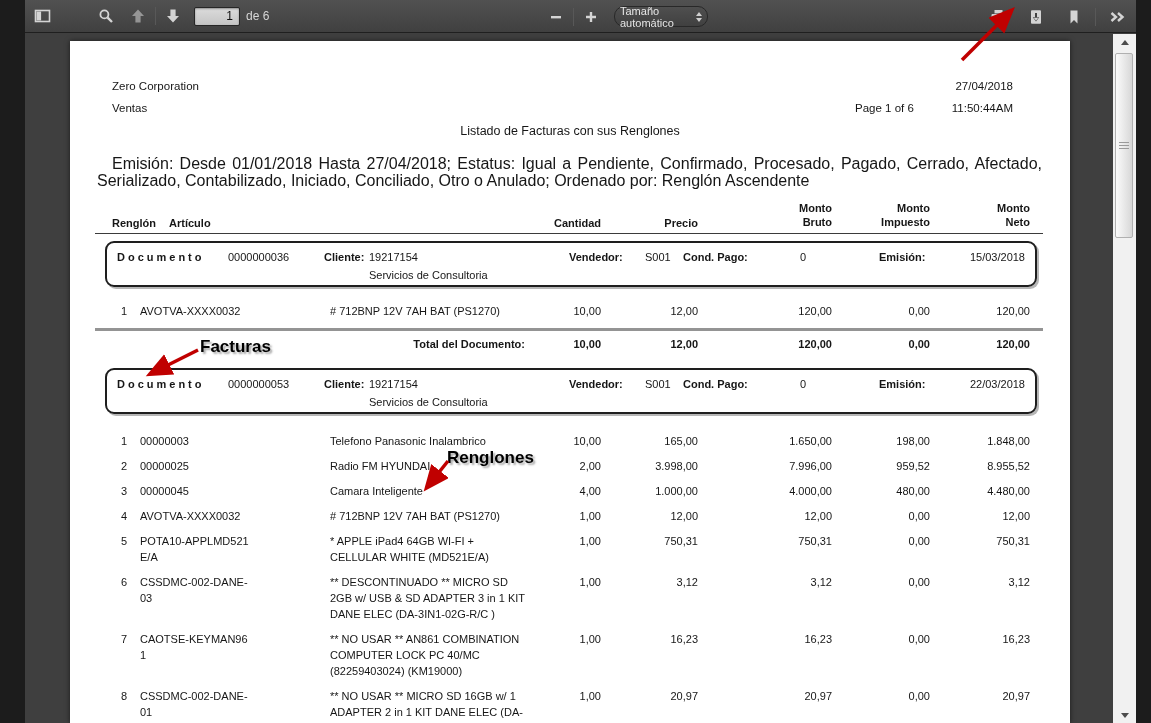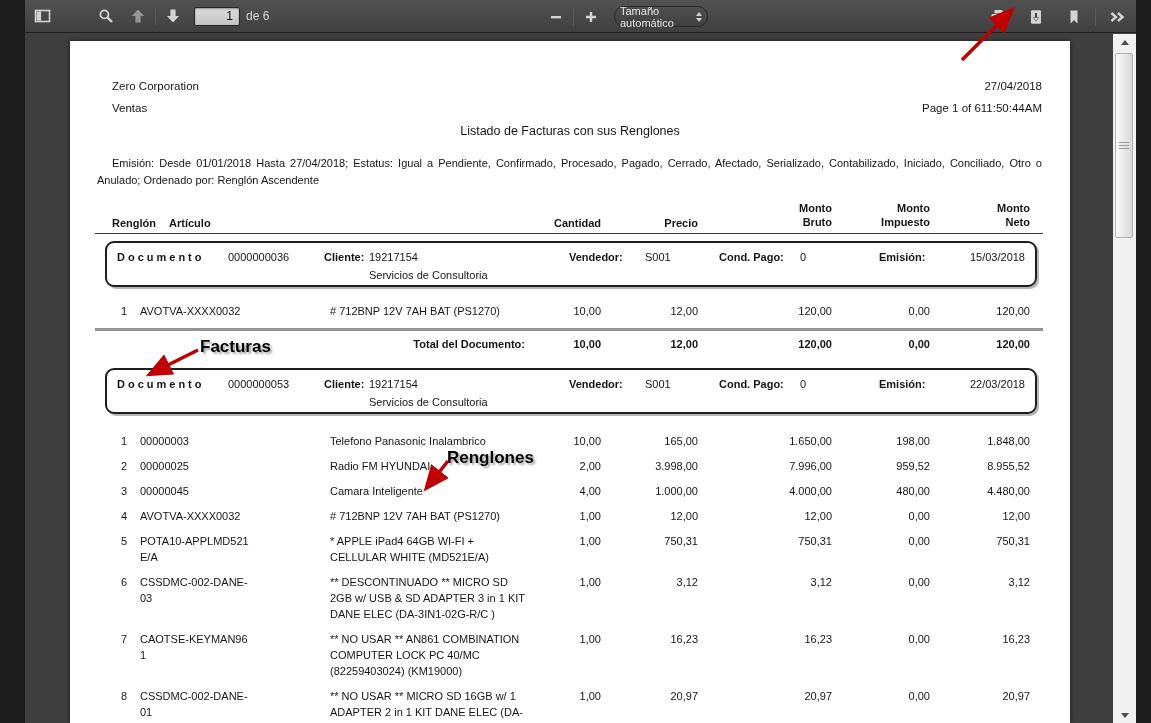--- a/index.html
+++ b/index.html
@@ -39,45 +39,45 @@
   .sb-btn.up { top:0; } .sb-btn.down { bottom:0; }
   .tri-up { width:0; height:0; border-left:4px solid transparent; border-right:4px solid transparent; border-bottom:5px solid #4c4c4c; }
   .tri-dn { width:0; height:0; border-left:4px solid transparent; border-right:4px solid transparent; border-top:5px solid #4c4c4c; }
   .sb-thumb { position:absolute; left:2px; top:19px; width:18px; height:185px; border:1px solid #b0b0b0; border-radius:2px;
               background:linear-gradient(90deg,#fbfbfb,#d7d7d7); display:flex; align-items:center; justify-content:center; }
   .grip { width:10px; height:1px; background:#9a9a9a; box-shadow:0 3px 0 #9a9a9a, 0 -3px 0 #9a9a9a; }
 
   
   .page { position:absolute; left:70px; top:41px; width:1000px; height:682px; background:#fff;
           box-shadow:0 0 5px rgba(0,0,0,.6); overflow:hidden; color:#161616; }
-  .hdr-line { display:flex; justify-content:space-between; padding:0 28px 0 42px; font-size:11.5px; line-height:22px; }
+  .hdr-line { display:flex; justify-content:space-between; padding:0 57px 0 42px; font-size:11.5px; line-height:22px; }
   .hdr-line .rgt { display:flex; }
   .report-title { text-align:center; font-size:12.5px; margin-top:5px; }
-  .criteria { margin:17px 28px 0 27px; font-size:11px; line-height:17px; text-align:justify; text-indent:15px; }
+  .criteria { margin:17px 28px 0 27px; font-size:16px; line-height:17px; text-align:justify; text-indent:15px; }
 
   .grid { display:grid; grid-template-columns:37px 198px 205px 71px 97px 134px 98px 100px;
           padding:0 40px 0 20px; align-items:start; font-size:11px; }
   .thead { margin-top:12px; font-weight:bold; padding-bottom:4px; }
   .h-left { grid-column:1 / 3; padding-left:22px; align-self:end; }
   .h-left span + span { margin-left:10px; }
   .h-end { text-align:right; align-self:end; }
   .h-stack { display:flex; flex-direction:column; align-items:flex-end; line-height:14px; }
   .rule { border-top:1px solid #3b3b3b; margin:0 27px 0 25px; }
   .rule-thick { border-top:3px solid #949494; margin:5px 27px 0 25px; }
 
   .doc-box { position:relative; height:46px; margin:7px 33px 0 35px; border:2px solid #1e1e1e; border-radius:9px;
              box-shadow:2px 2px 0 rgba(110,110,110,.5); font-size:11px; }
   .doc-box .b { font-weight:bold; }
   .doc-box span { position:absolute; top:8px; white-space:nowrap; }
   .doc-label { left:10px; font-weight:bold; letter-spacing:3px; }
   .doc-number { left:97px; letter-spacing:0;margin-left:24px; }
   .lab-cliente { left:217px; } .val-cliente { left:262px; }
   .val-cliente-name { left:262px; top:26px !important; }
   .lab-vendedor { left:462px; } .val-vendedor { left:538px; }
-  .lab-cond { left:612px; } .val-cond { left:693px; }
+  .lab-cond { left:576px; } .val-cond { left:693px; }
   .lab-emision { left:772px; } .val-emision { right:10px; }
 
   .rows { margin-top:16px; }
   .rows2 { margin-top:19px; }
   .trow { margin-bottom:9px; line-height:16px; }
   .c-num { text-align:right; }
   .c-code { padding-left:13px; }
   .c-code span { display:block; max-width:112px; word-break:break-all; }
   .c-desc { padding-left:5px; max-width:210px; }
   .c-cant,.c-precio,.c-bruto,.c-imp,.c-neto { text-align:right; }
@@ -190,21 +190,21 @@
 
   <div class="page">
     <div style="height:34px"></div>
     <div class="hdr-line">
       <span>Zero Corporation</span>
       <span>27/04/2018</span>
     </div>
     <div class="hdr-line">
       <span>Ventas</span>
       <span class="rgt">
-        <span style="">Page 1 of 6</span>
+        <span style="margin-right:38px">Page 1 of 6</span>
         <span>11:50:44AM</span>
       </span>
     </div>
     <div class="report-title">Listado de Facturas con sus Renglones</div>
     <div class="criteria">Emisión: Desde 01/01/2018 Hasta 27/04/2018; Estatus: Igual a Pendiente, Confirmado, Procesado, Pagado, Cerrado, Afectado, Serializado, Contabilizado, Iniciado, Conciliado, Otro o Anulado; Ordenado por: Renglón Ascendente</div>
 
     <div class="grid thead">
       <div class="h-left">
         <span>Renglón</span>
         <span>Artículo</span>

